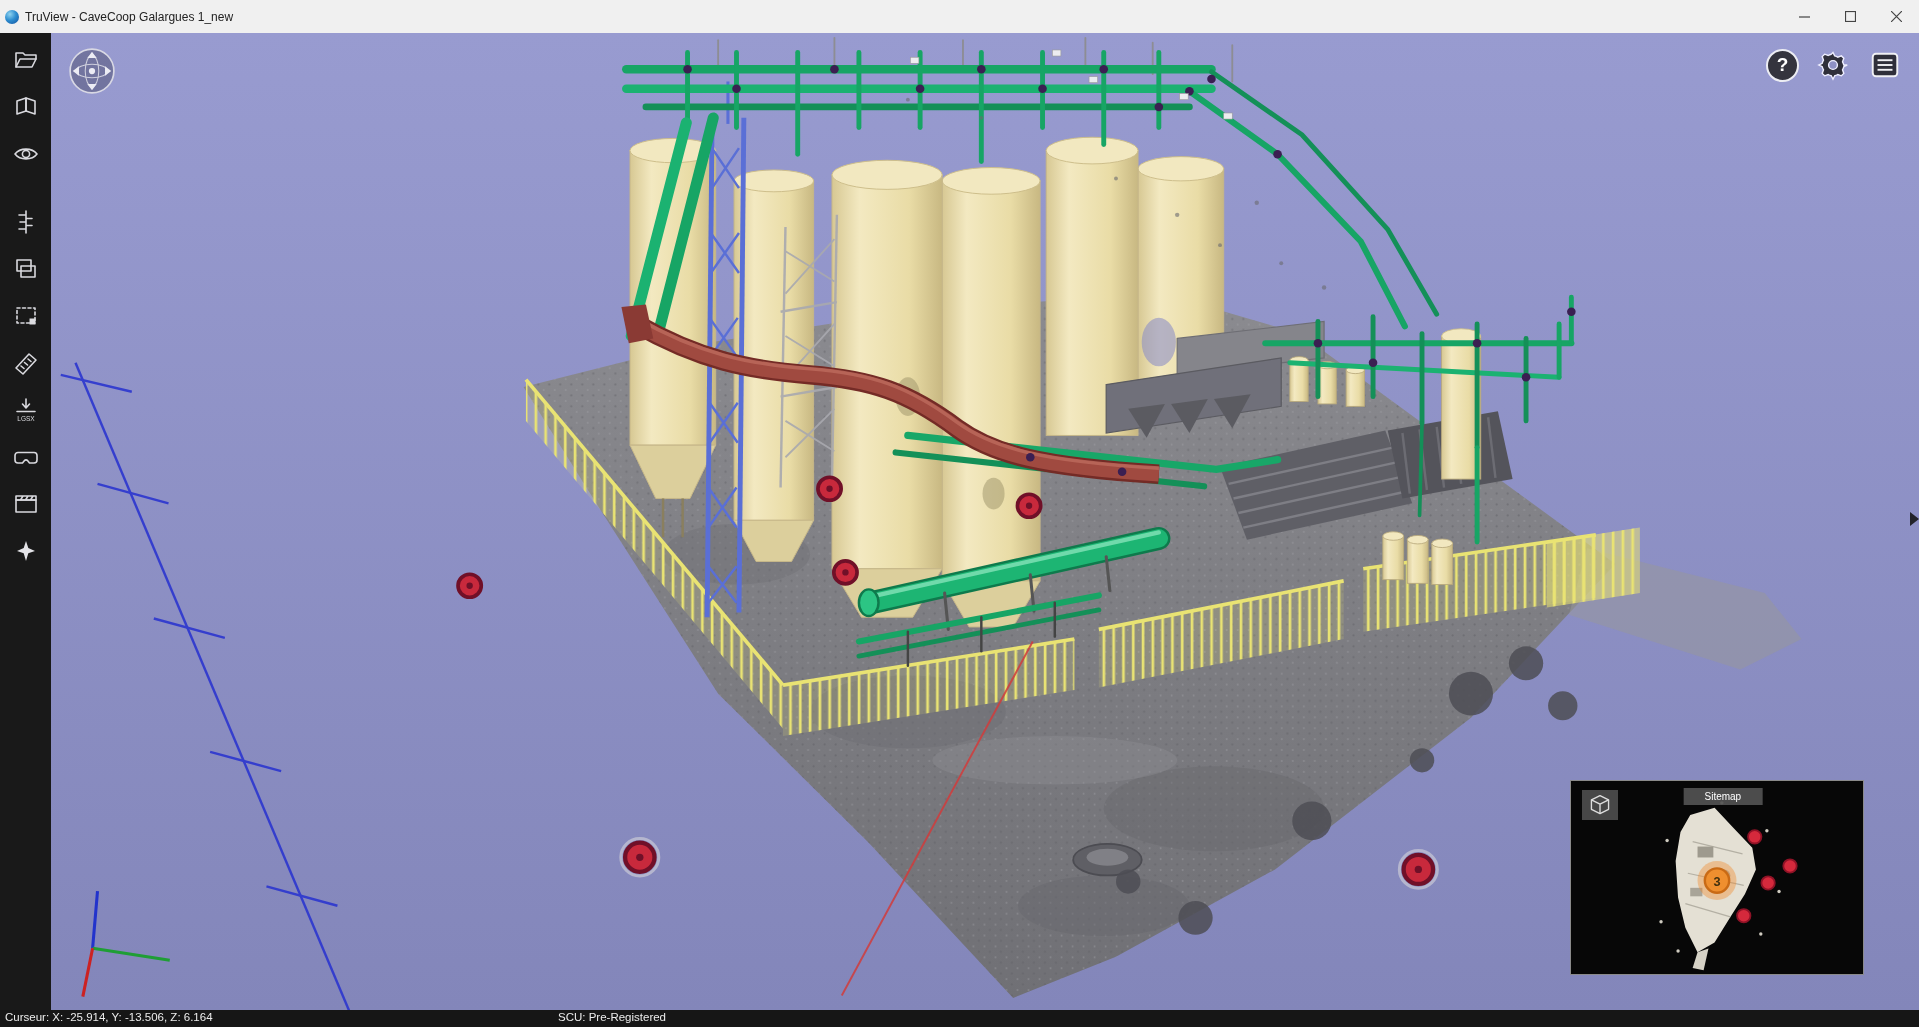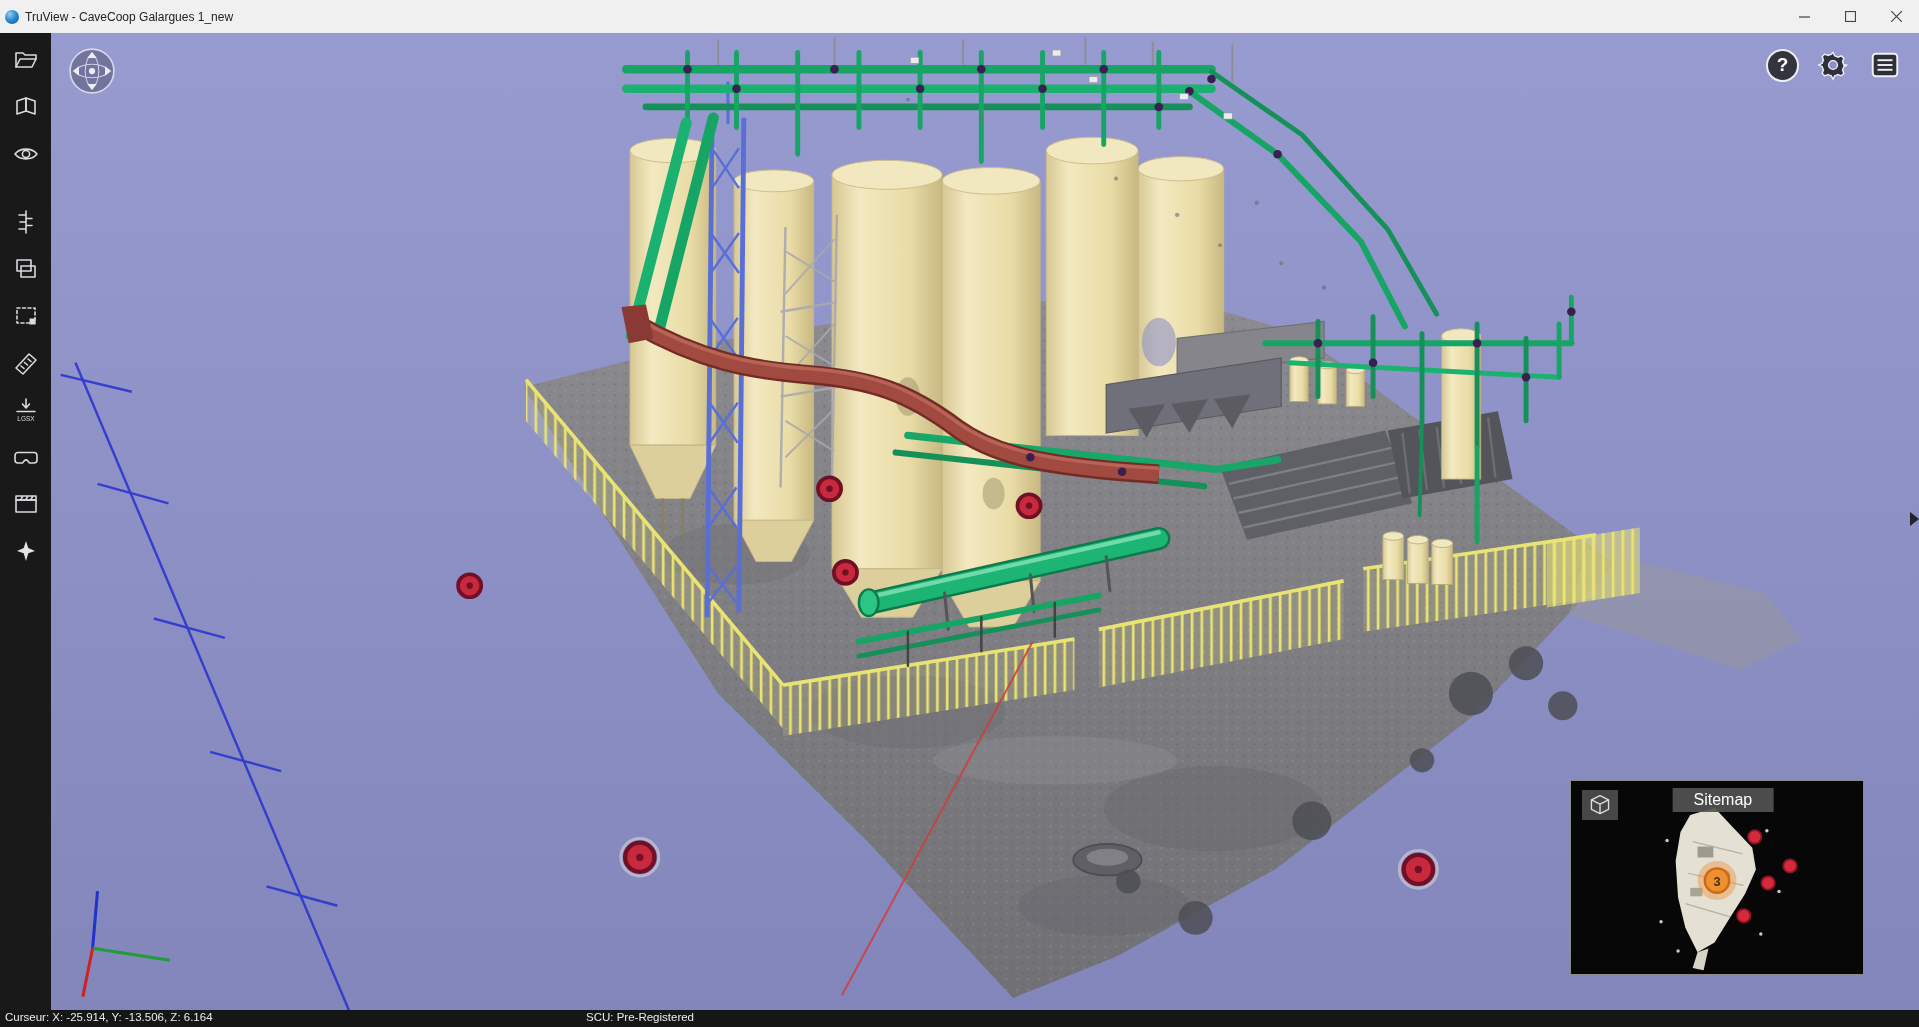--- a/index.html
+++ b/index.html
@@ -32,30 +32,30 @@
     color:#fff;font-weight:bold;font-size:19px;display:flex;align-items:center;justify-content:center;box-sizing:border-box;}
   .sq-btn{width:36px;height:36px;display:flex;align-items:center;justify-content:center;}
 
   
   .sitemap{position:absolute;right:55px;bottom:35px;width:294px;height:195px;background:#070707;
     border:1px solid #8a8a8a;box-sizing:border-box;}
   .sitemap svg.map{width:100%;height:100%;display:block;}
   .sitemap-btn{position:absolute;left:11px;top:9px;width:36px;height:30px;background:#474747;
     display:flex;align-items:center;justify-content:center;}
   .sitemap-label{position:absolute;left:52%;top:7px;transform:translateX(-50%);
-    background:rgba(82,82,82,.92);color:#fff;font-size:16px;padding:3px 21px;white-space:nowrap;}
+    background:rgba(82,82,82,.92);color:#fff;font-size:10px;padding:3px 21px;white-space:nowrap;}
 
   .edge-toggle{position:absolute;right:0;top:49%;width:0;height:0;
     border-top:7px solid transparent;border-bottom:7px solid transparent;border-left:9px solid #23232a;}
 
   
   .statusbar{height:17px;background:#161616;color:#ececec;font-size:11.5px;position:relative;flex:0 0 auto;}
   .statusbar span{position:absolute;top:1px;white-space:nowrap;}
   .status-cursor{left:5px;}
-  .status-scu{left:586px;text-align:right;}
+  .status-scu{left:558px;text-align:right;}
 </style>
 </head>
 <body>
 
 <div class="window">
 
   <div class="titlebar">
     <div class="app-logo"></div>
     <span>TruView - CaveCoop Galargues 1_new</span>
     <div class="win-controls">

